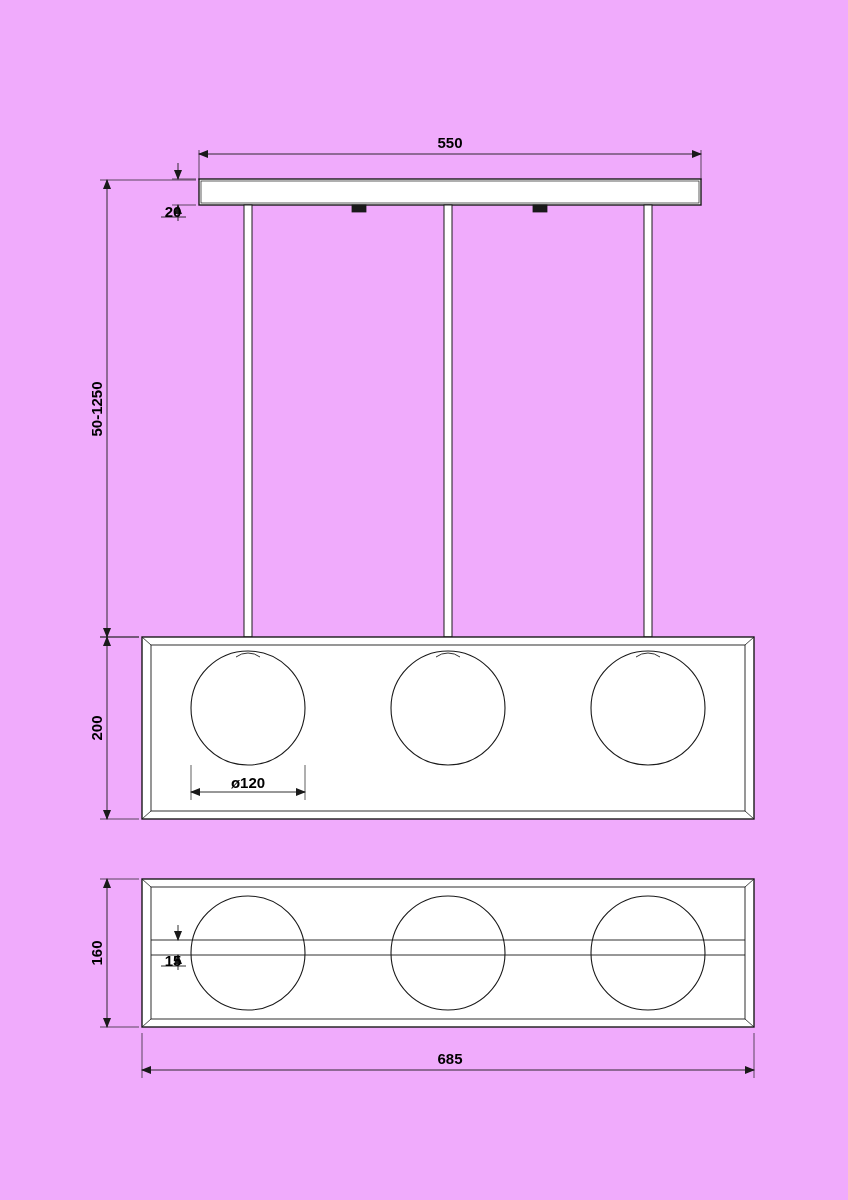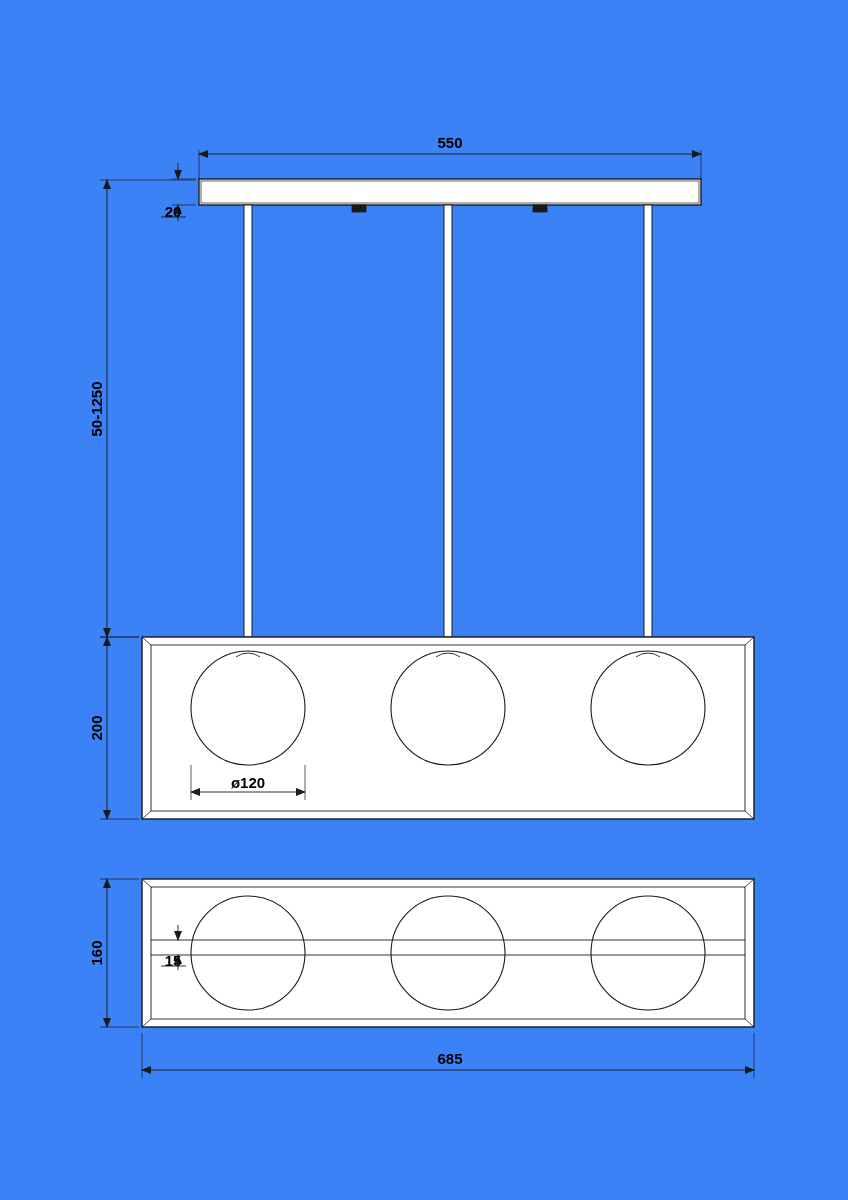--- a/index.html
+++ b/index.html
@@ -7,21 +7,21 @@
     padding: 0;
     background: #ffffff;
   }
   body {
     font-family: "Liberation Sans", sans-serif;
   }
   #sheet {
     position: relative;
     width: 848px;
     height: 1200px;
-    background: #3b82f6;
+    background: #f0abfc;
     overflow: hidden;
   }
   #sheet svg {
     display: block;
   }
   .dim-text {
     font-family: "Liberation Sans", sans-serif;
     font-size: 15px;
     font-weight: bold;
     fill: #000000;

